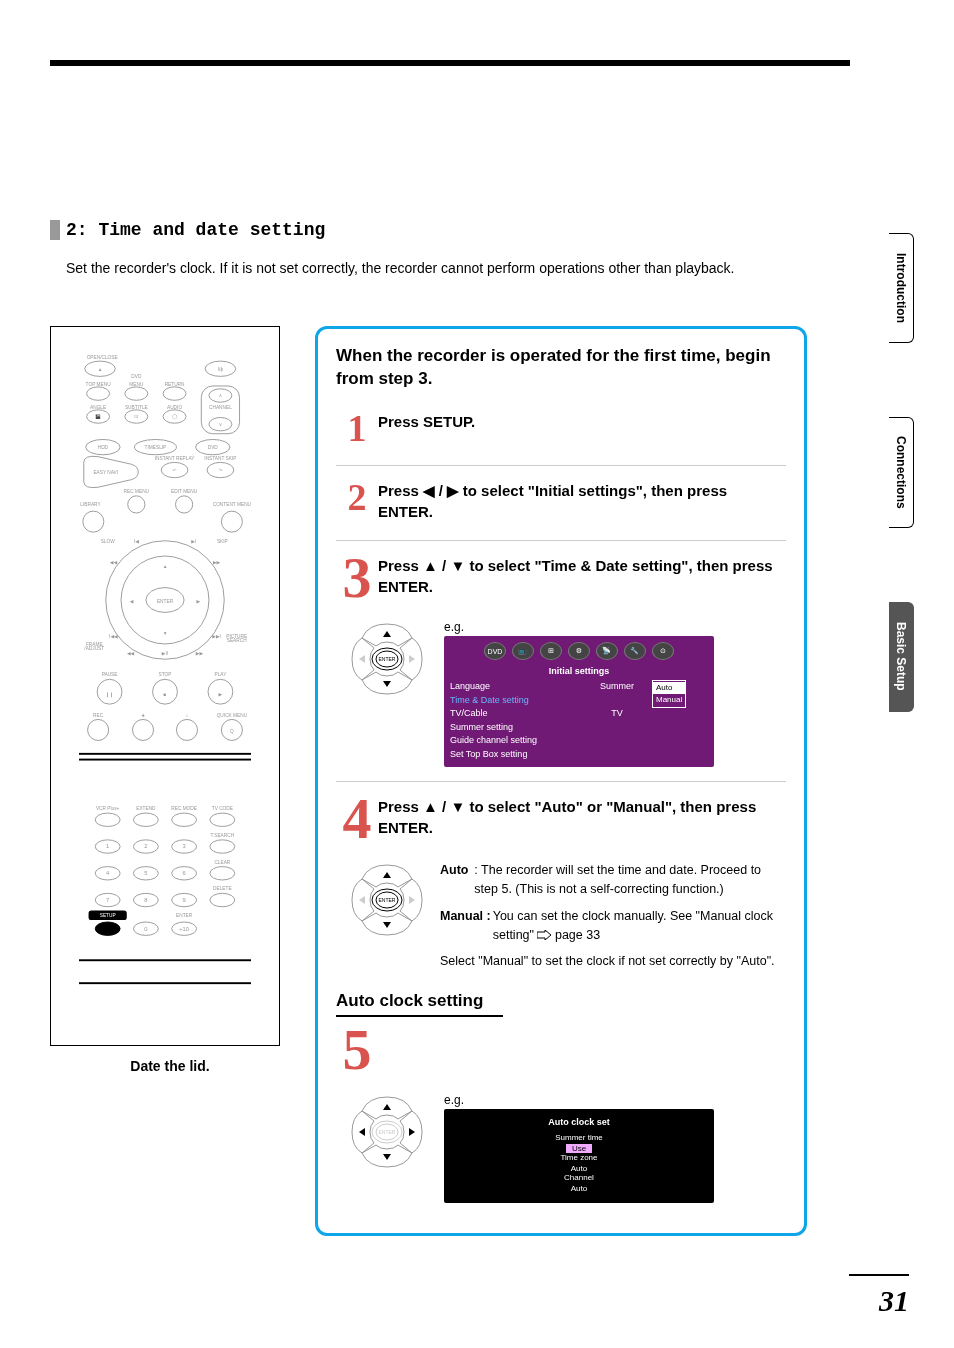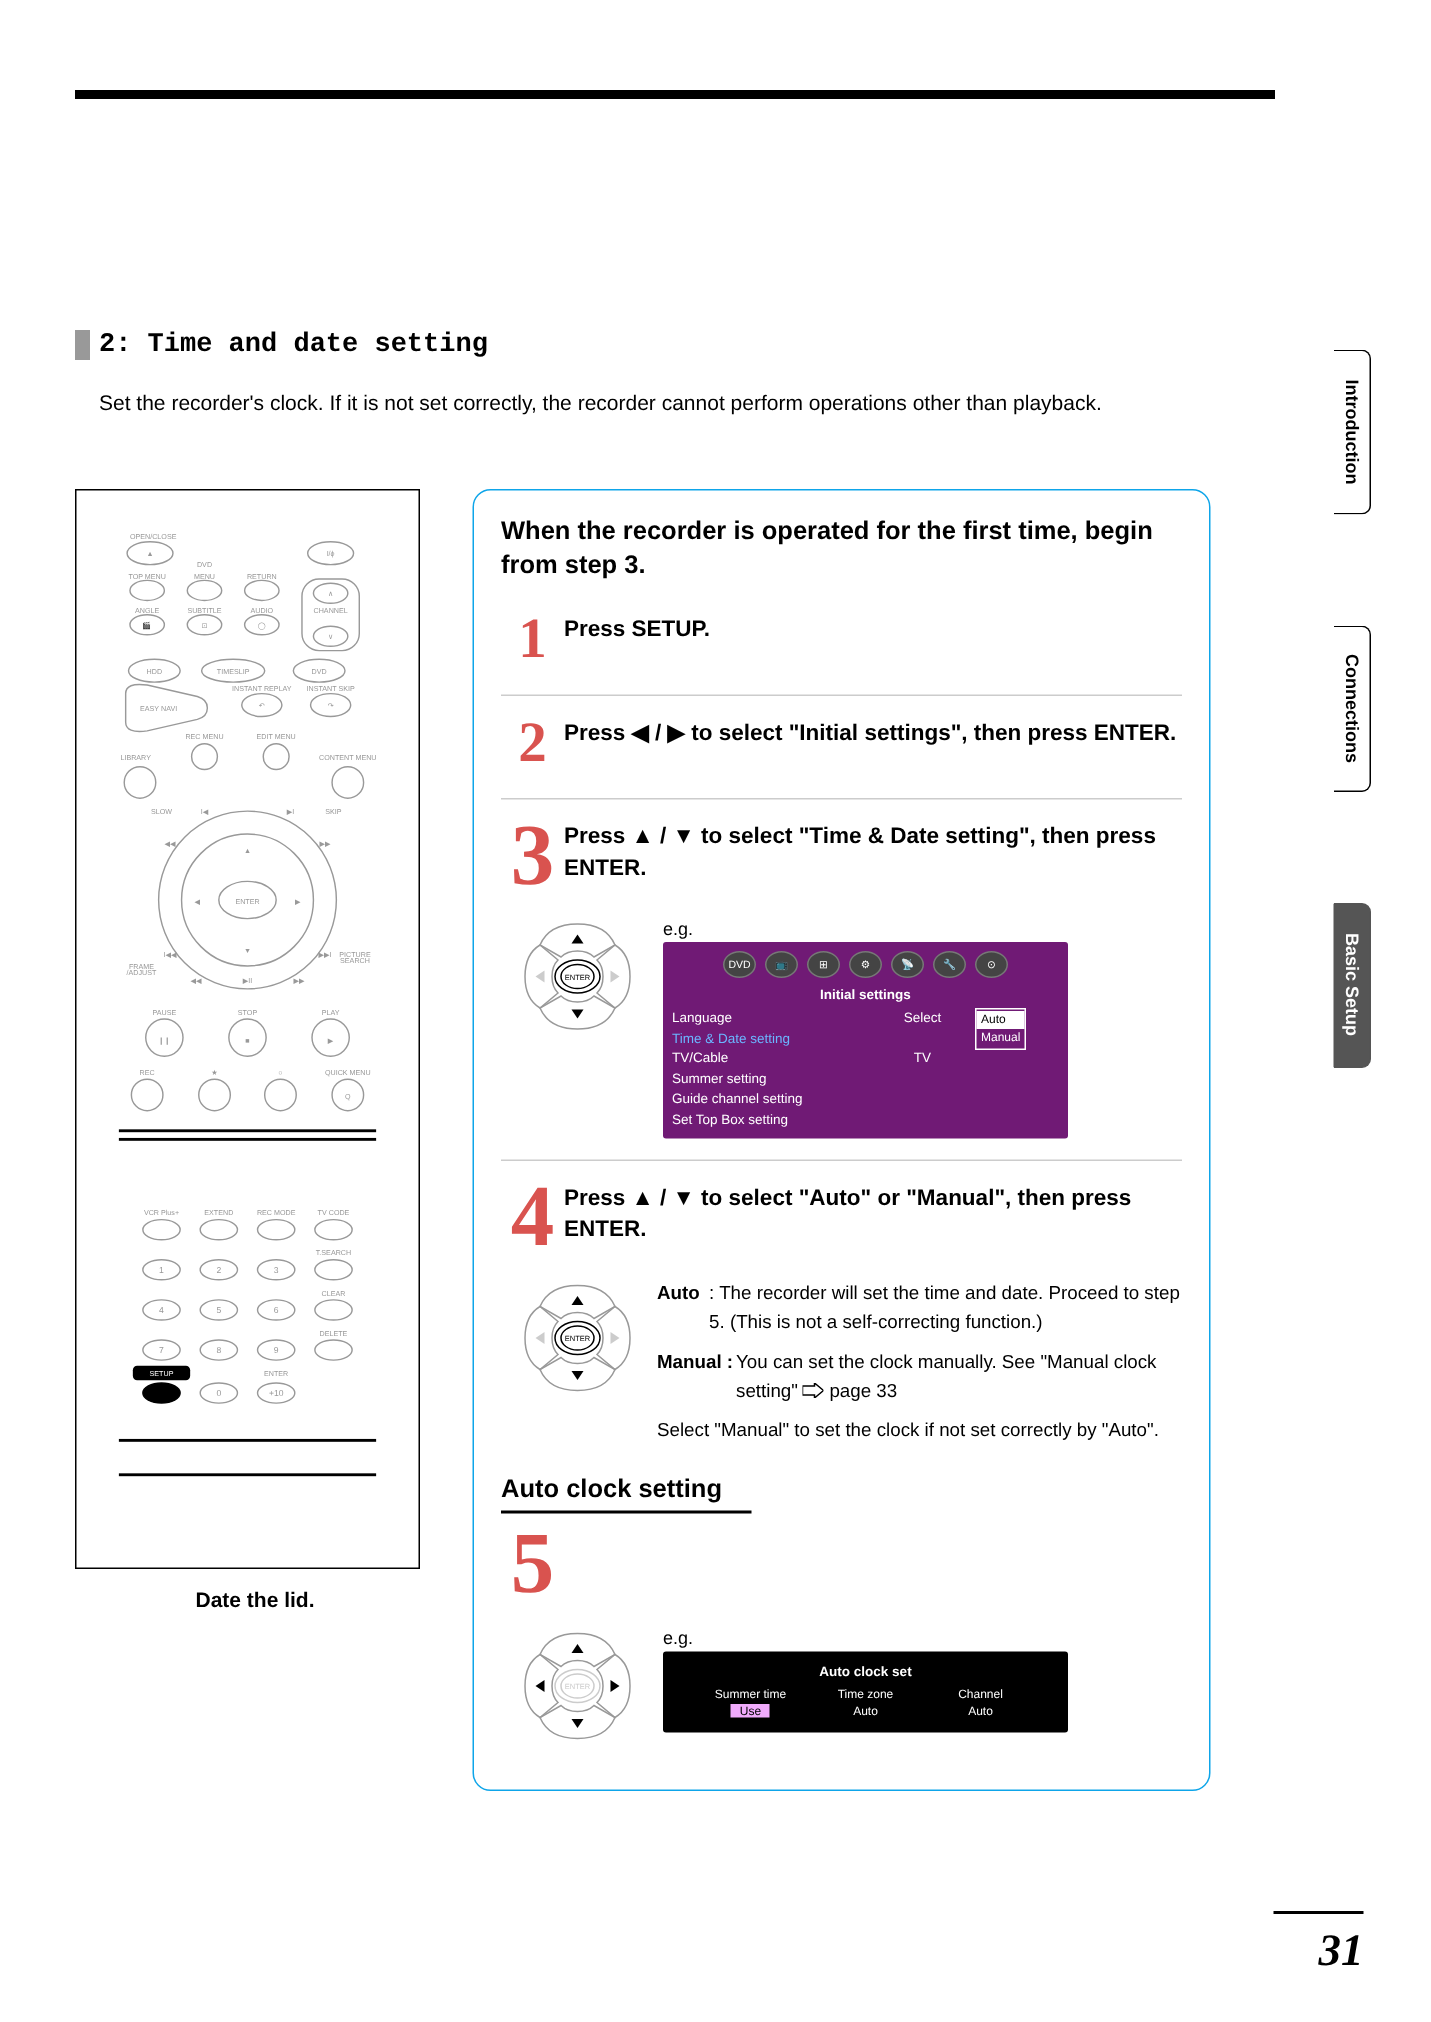--- a/index.html
+++ b/index.html
@@ -5,21 +5,21 @@
   * { box-sizing: border-box; margin: 0; padding: 0; }
   body { font-family: Arial, Helvetica, sans-serif; width: 954px; height: 1348px; position: relative; background: #fff; color: #000; }
   .top-bar { position: absolute; top: 60px; left: 50px; width: 800px; height: 6px; background: #000; }
   .content { position: absolute; top: 220px; left: 50px; width: 800px; }
   .section-title-row { display: flex; align-items: center; margin-bottom: 20px; font-family: Liberation Mono, monospace; }
   .section-title-row .accent { width: 10px; height: 20px; background: #999; margin-right: 6px; }
   .section-title-row .title { font-size: 18px; font-weight: bold; }
   .section-desc { font-size: 14px; margin-left: 16px; margin-bottom: 50px; }
   .cols { display: flex; gap: 25px; }
   .left-col { width: 240px; }
-  .right-col { width: 492px; border: 1px solid #0ea5e9; border-radius: 12px; padding: 16px 18px 30px; position: relative; }
+  .right-col { width: 492px; border: 3px solid #0ea5e9; border-radius: 12px; padding: 16px 18px 30px; position: relative; }
   .remote-box { border: 1px solid #000; width: 230px; height: 720px; position: relative; background: #fff; margin-bottom: 12px; }
   .remote-inner { position: absolute; inset: 14px 28px 14px 28px; overflow: hidden; }
   .remote-inner svg { width: 100%; height: 100%; }
   .open-lid { text-align: center; font-weight: bold; font-size: 14px; }
   .intro-bold { font-weight: bold; font-size: 17px; line-height: 1.35; margin-bottom: 20px; }
   .step { display: flex; align-items: flex-start; margin-bottom: 18px; }
   .step-num { color: #d9534f; font-size: 38px; font-weight: bold; font-family: Georgia, 'Times New Roman', serif; width: 42px; text-align: center; line-height: 1; flex-shrink: 0; margin-top: -2px; }
   .step-num.big { font-size: 58px; line-height: 0.85; }
   .step-body { flex: 1; }
   .step-text { font-weight: bold; font-size: 15px; line-height: 1.4; }
@@ -42,21 +42,21 @@
   .explain-row { display: flex; gap: 14px; margin: 10px 0 8px 12px; align-items: flex-start; }
   .explain-col { flex: 1; font-size: 12.5px; line-height: 1.5; }
   .explain-item { display: flex; margin-bottom: 8px; }
   .explain-item .ek { font-weight: bold; white-space: nowrap; }
   .explain-item .ev { margin-left: 2px; }
   .explain-note { font-size: 12.5px; line-height: 1.5; margin: 4px 0 0 73px; }
   .page-arrow { display:inline-block; vertical-align:middle; }
   .subhead { font-weight: bold; font-size: 17px; border-bottom: 2px solid #000; display: inline-block; padding-bottom: 4px; margin: 12px 0 10px; padding-right: 20px; }
   .osd2 { background: #000; color: #fff; font-size: 9px; padding: 8px 20px 10px; width: 270px; border-radius: 2px; }
   .osd2-title { text-align: center; font-weight: bold; margin-bottom: 6px; }
-  .osd2-row { display: flex; justify-content: space-around; text-align: center; font-size: 8px; }
+  .osd2-row { display: flex; justify-content: space-around; text-align: center; font-size: 8px; flex-direction: column; }
   .osd2-col { flex: 1; }
   .osd2-val { display:inline-block; margin-top:2px; padding:0 6px; }
   .osd2-val.box { background:#f0abfc; color:#000; }
   .tabs { position: absolute; right: 40px; top: 233px; display: flex; flex-direction: column; gap: 74px; }
   .tab { writing-mode: vertical-rl; font-size: 12px; font-weight: bold; padding: 18px 5px; border: 1px solid #000; border-left: none; border-radius: 0 6px 6px 0; text-align: center; min-height: 110px; display:flex; align-items:center; justify-content:center; }
   .tab.active { background: #555; color: #fff; border-color: #555; }
   .page-num { position: absolute; right: 45px; bottom: 30px; font-size: 30px; font-weight: bold; font-style: italic; font-family: Georgia, serif; }
   .page-line { position: absolute; right: 45px; bottom: 72px; width: 60px; height: 2px; background: #000; }
 </style>
 </head>
@@ -284,21 +284,21 @@
               <div class="osd-icon">⚙</div>
               <div class="osd-icon">📡</div>
               <div class="osd-icon">🔧</div>
               <div class="osd-icon">⊙</div>
             </div>
             <div class="osd-title">Initial settings</div>
             <div class="osd-cols">
               <div class="osd-left">
                 <div class="osd-row">
                     <span class="osd-label">Language</span>
-                    <span class="osd-val">Select</span>
+                    <span class="osd-val">Summer</span>
                   </div>
                 <div class="osd-row osd-highlight">
                     <span class="osd-label">Time &amp; Date setting</span>
                     <span class="osd-val"></span>
                   </div>
                 <div class="osd-row">
                     <span class="osd-label">TV/Cable</span>
                     <span class="osd-val">TV</span>
                   </div>
                 <div class="osd-row">

